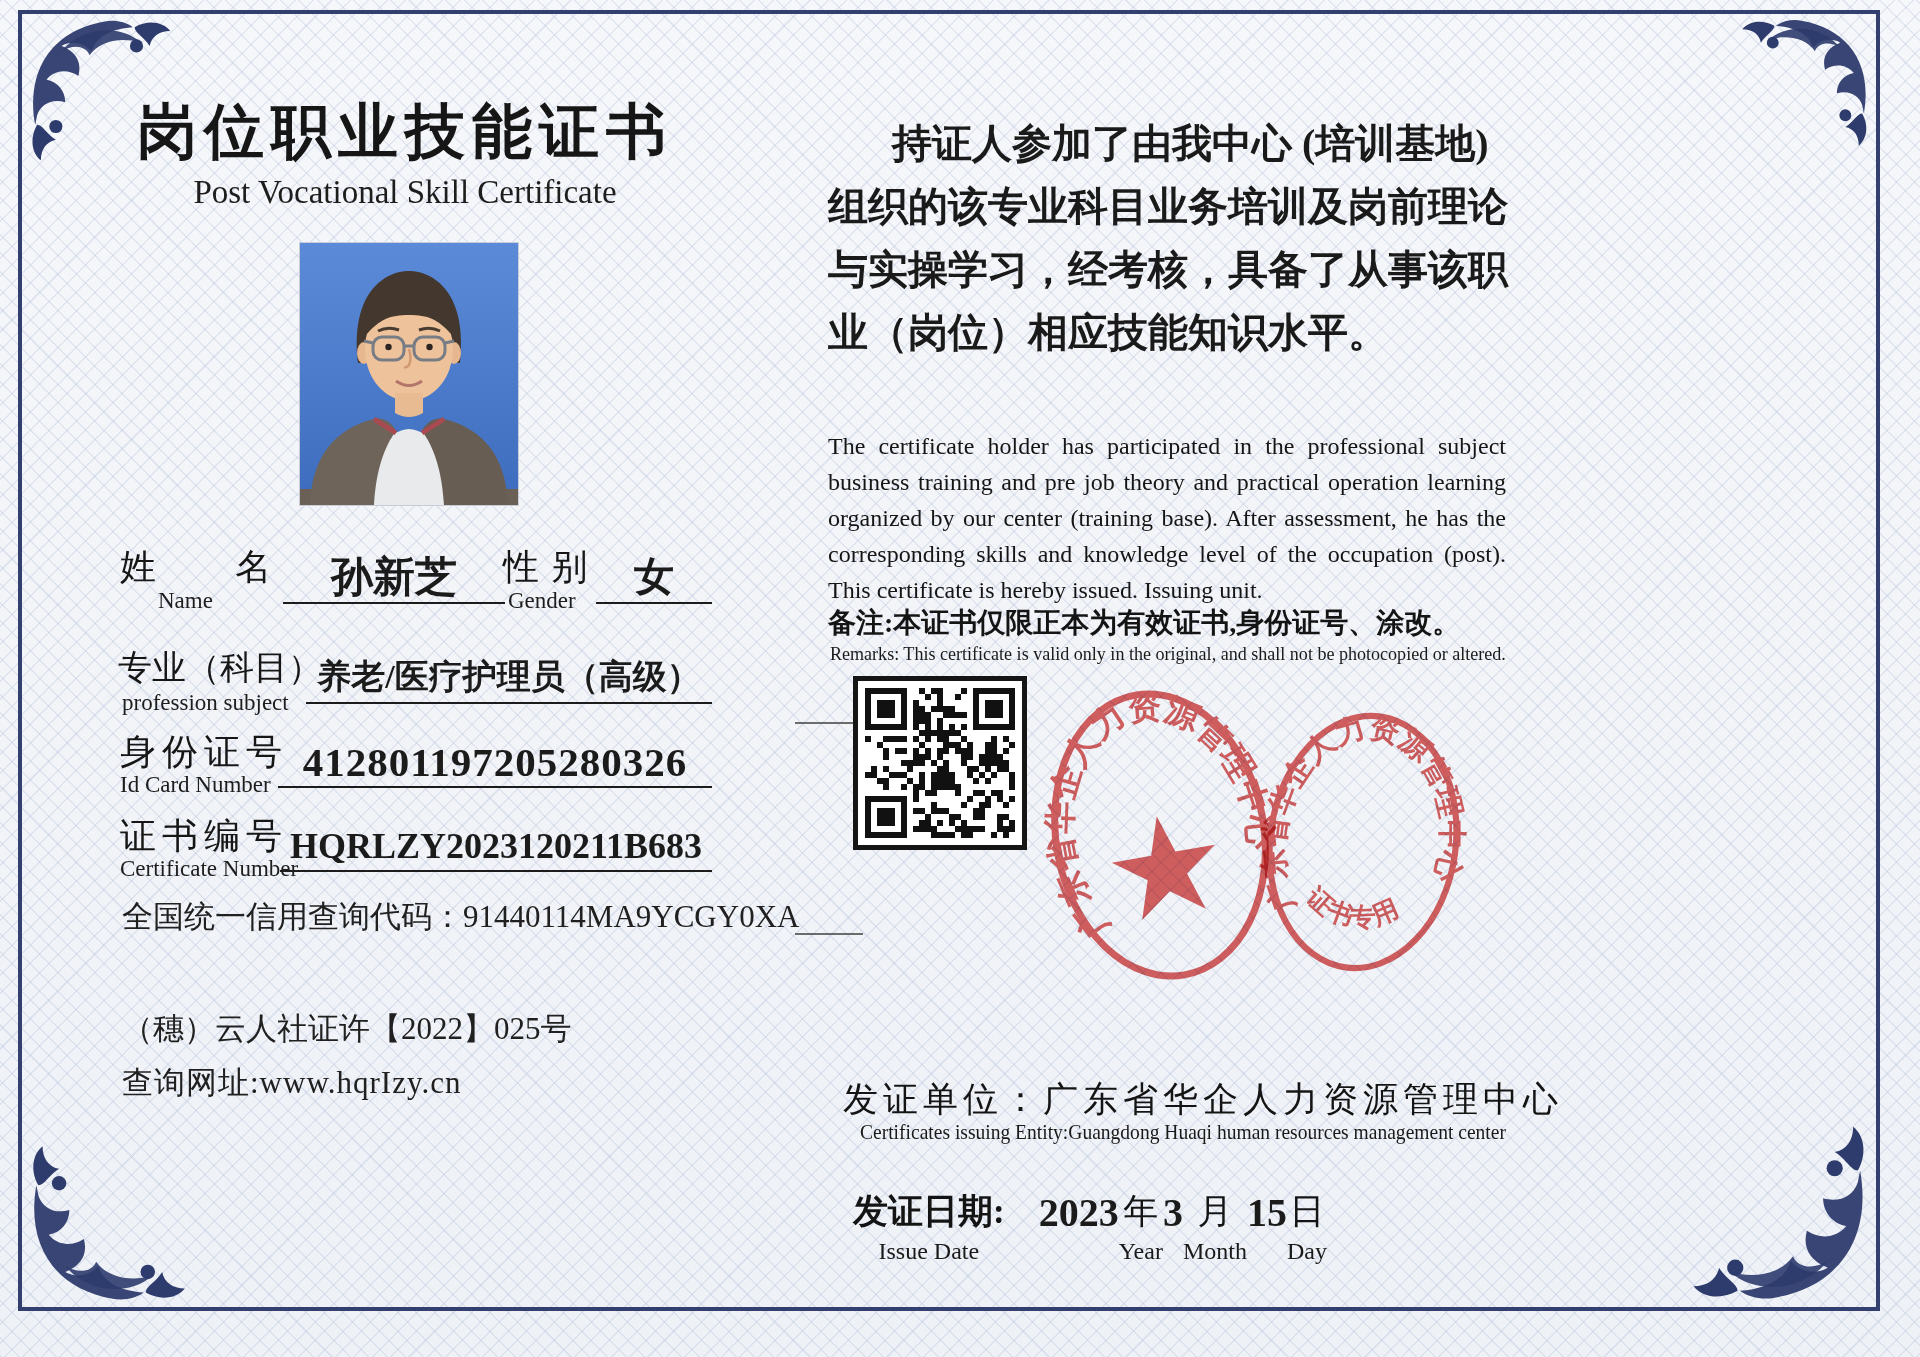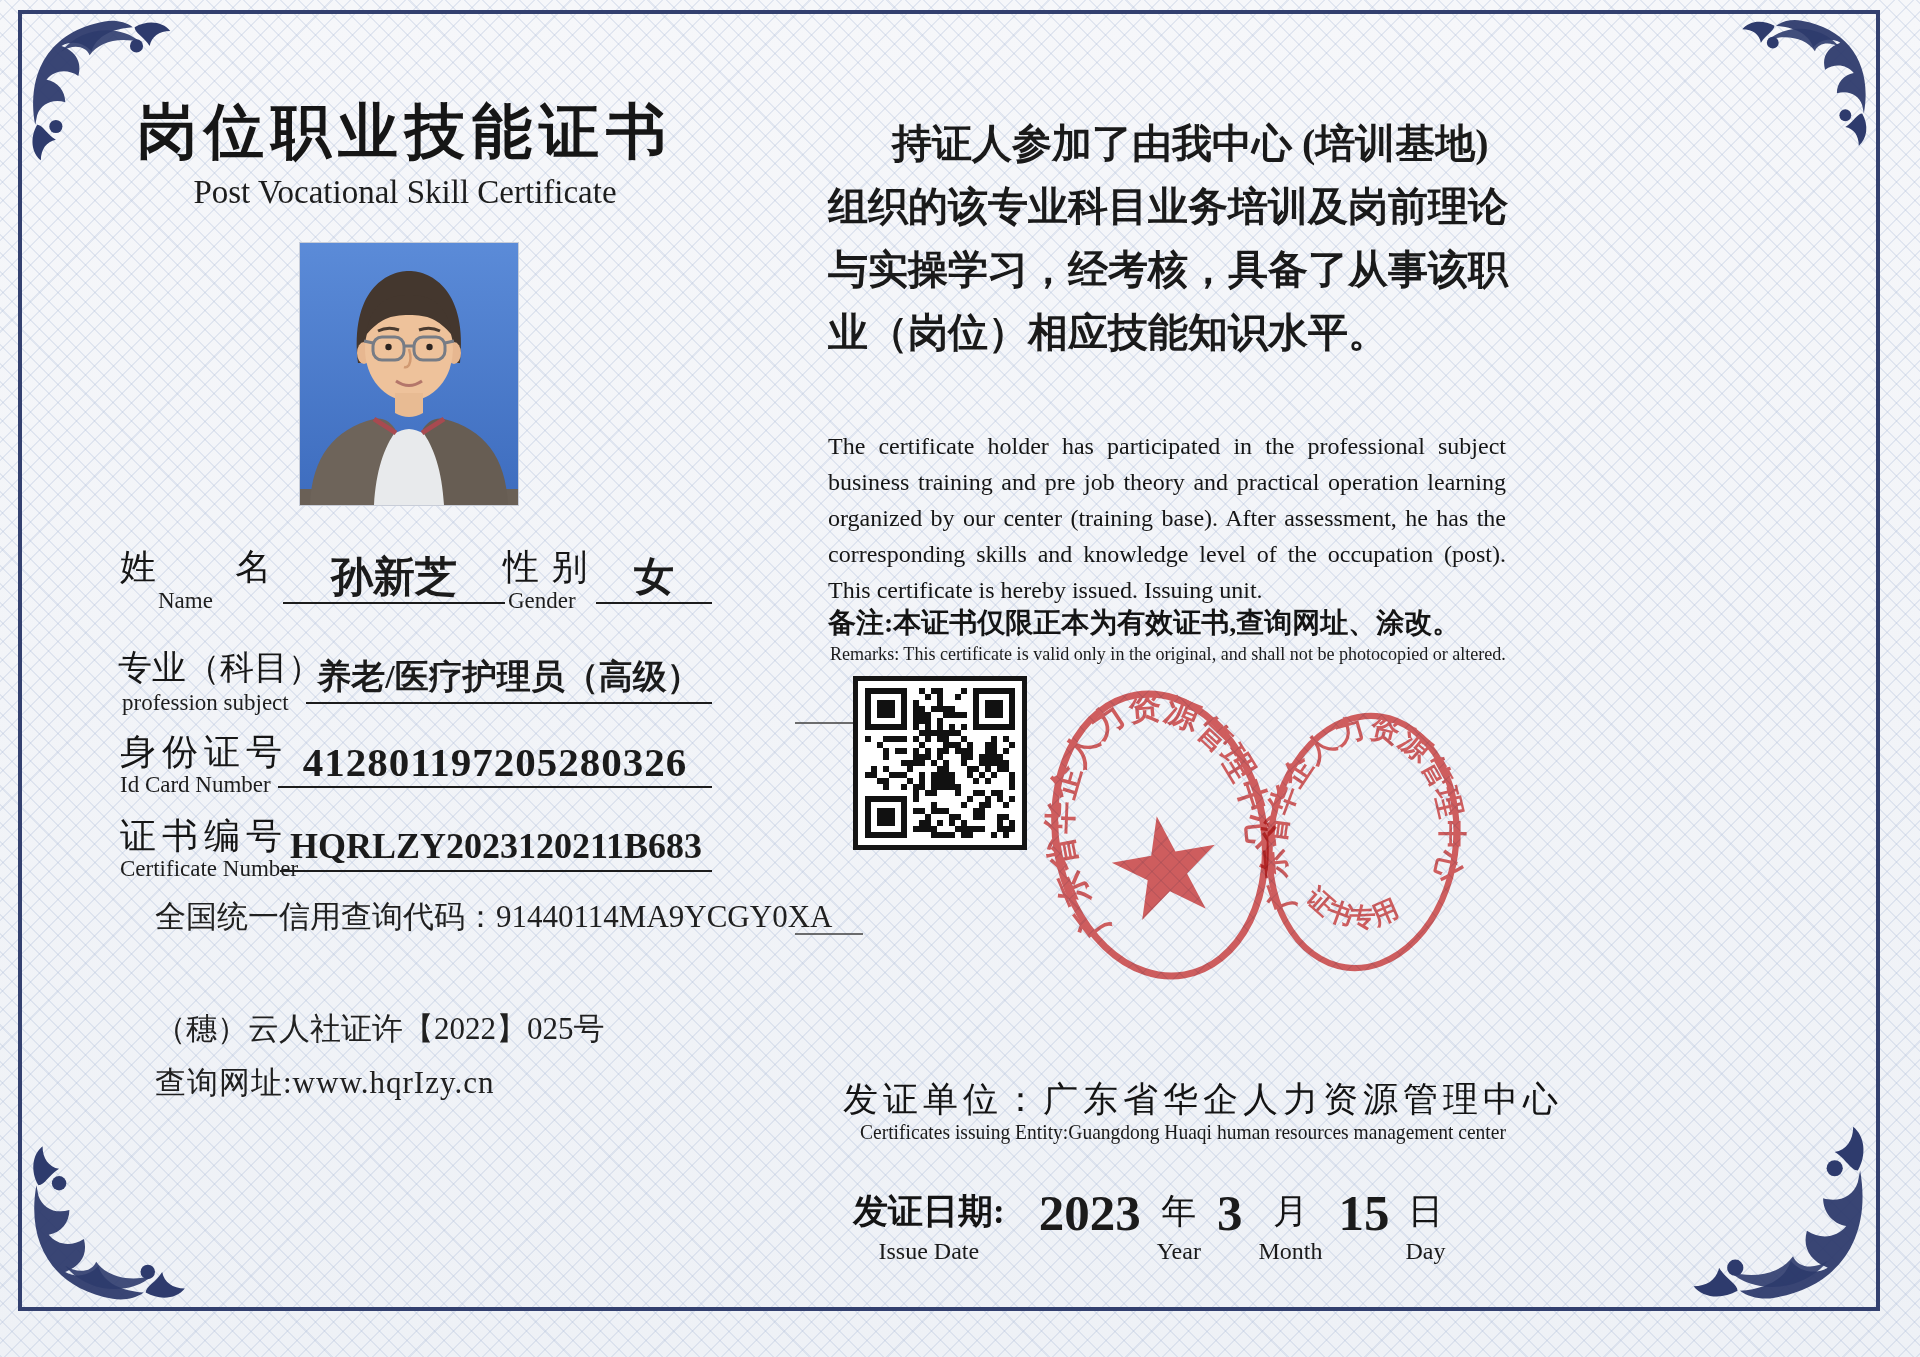--- a/index.html
+++ b/index.html
@@ -35,21 +35,21 @@
   .ls-name{letter-spacing:2.2em;}
   .ls-gender{letter-spacing:.35em;}
   .ls-wide{letter-spacing:6px;}
 
   .val-name{left:283px;top:550px;width:222px;height:52px;font-size:42px;line-height:54px;}
   .val-gender{left:596px;top:550px;width:116px;height:52px;font-size:40px;line-height:54px;}
   .val-prof{left:306px;top:648px;width:406px;height:54px;font-size:34px;line-height:58px;}
   .val-id{left:278px;top:736px;width:434px;height:50px;font-size:41px;line-height:52px;letter-spacing:1px;}
   .val-cert{left:280px;top:820px;width:432px;height:50px;font-size:36px;line-height:52px;}
 
-  .fl{position:absolute;left:122px;font-size:31px;color:#202020;white-space:nowrap;margin-left:33px;}
+  .fl{position:absolute;left:122px;font-size:31px;color:#202020;white-space:nowrap;}
   .fl.l1{top:896px;} .fl.l2{top:952px;} .fl.l3{top:1008px;} .fl.l4{top:1062px;letter-spacing:1px;}
 
   .dash{position:absolute;height:0;border-top:2px solid #4a4a4a;opacity:.8;}
   .dash.a{left:795px;top:722px;width:95px;}
   .dash.b{left:795px;top:933px;width:68px;}
 
   
   .cn-para{position:absolute;left:828px;top:112px;width:678px;font-weight:bold;}
   .cn-line{font-size:40px;line-height:63px;white-space:nowrap;color:#1a1a1a;}
   .cn-line.first{text-indent:64px;}
@@ -71,21 +71,21 @@
   .issuer-cn{position:absolute;left:843px;top:1076px;font-size:35px;letter-spacing:5px;
     white-space:nowrap;color:#141414;}
   .issuer-en{position:absolute;left:860px;top:1120px;font-size:21px;white-space:nowrap;
     transform:scaleX(.93);transform-origin:left;color:#191919;}
 
   .date-row{position:absolute;left:853px;top:1188px;display:flex;align-items:flex-start;}
   .dunit{display:inline-flex;flex-direction:column;align-items:center;}
   .dunit .dcn{font-size:35px;line-height:48px;color:#141414;}
   .dunit .dcn.bold{font-weight:bold;}
   .dunit .den{font-size:24px;line-height:30px;color:#1a1a1a;}
-  .dval{font-weight:bold;font-size:51px;line-height:50px;margin:0 16px;}
+  .dval{font-weight:bold;font-size:40px;line-height:50px;margin:0 0;}
   .dval.y{margin-left:34px;}
 </style>
 </head>
 <body>
 
 <svg width="0" height="0" style="position:absolute">
   <defs>
     <g id="orn" fill="#2e3b6d">
       <path d="M12,118 C2,62 28,18 86,8 c10,-2 22,0 30,6 c-26,2 -40,12 -44,26 c-8,-10 -22,-12 -32,-6 c16,6 22,18 18,32 c-12,-8 -26,-6 -34,4 c12,2 20,12 20,24 c-14,-4 -26,2 -30,14 z" opacity="0.95"></path>
       <path d="M118,14 c14,-8 30,-6 38,4 c-12,0 -20,6 -22,16 c-6,-10 -16,-14 -16,-20 z"></path>
@@ -178,21 +178,21 @@
   <div class="dash a"></div>
   <div class="dash b"></div>
 
   <div class="cn-para">
     <div class="cn-line first">持证人参加了由我中心 (培训基地)</div>
     <div class="cn-line">组织的该专业科目业务培训及岗前理论</div>
     <div class="cn-line">与实操学习，经考核，具备了从事该职</div>
     <div class="cn-line">业（岗位）相应技能知识水平。</div>
   </div>
   <div class="en-para">The certificate holder has participated in the professional subject business training and pre job theory and practical operation learning organized by our center (training base). After assessment, he has the corresponding skills and knowledge level of the occupation (post). This certificate is hereby issued. Issuing unit.</div>
-  <div class="remark-cn">备注:本证书仅限正本为有效证书,查询网址、涂改。</div>
+  <div class="remark-cn">备注:本证书仅限正本为有效证书,身份证号、涂改。</div>
   <div class="remark-en">Remarks: This certificate is valid only in the original, and shall not be photocopied or altered.</div>
 
   <div class="qr">
     <svg viewBox="0 0 25 25" width="150" height="150" shape-rendering="crispEdges">
         <rect x="0" y="0" width="1" height="1" fill="#111"></rect>
         <rect x="1" y="0" width="1" height="1" fill="#111"></rect>
         <rect x="2" y="0" width="1" height="1" fill="#111"></rect>
         <rect x="3" y="0" width="1" height="1" fill="#111"></rect>
         <rect x="4" y="0" width="1" height="1" fill="#111"></rect>
         <rect x="5" y="0" width="1" height="1" fill="#111"></rect>

